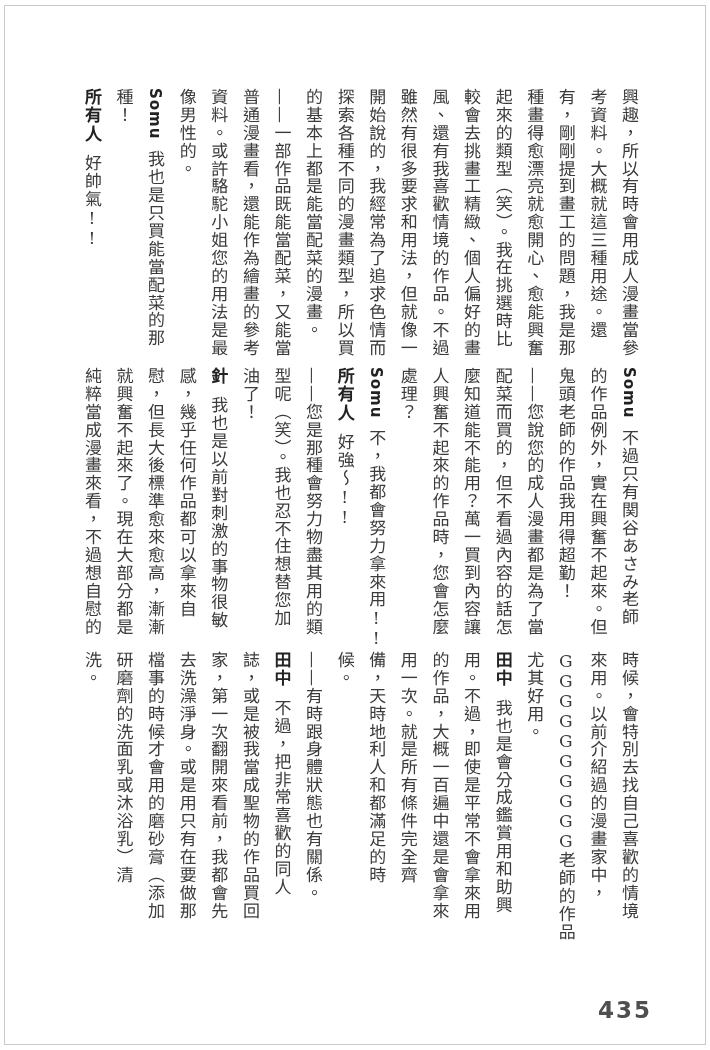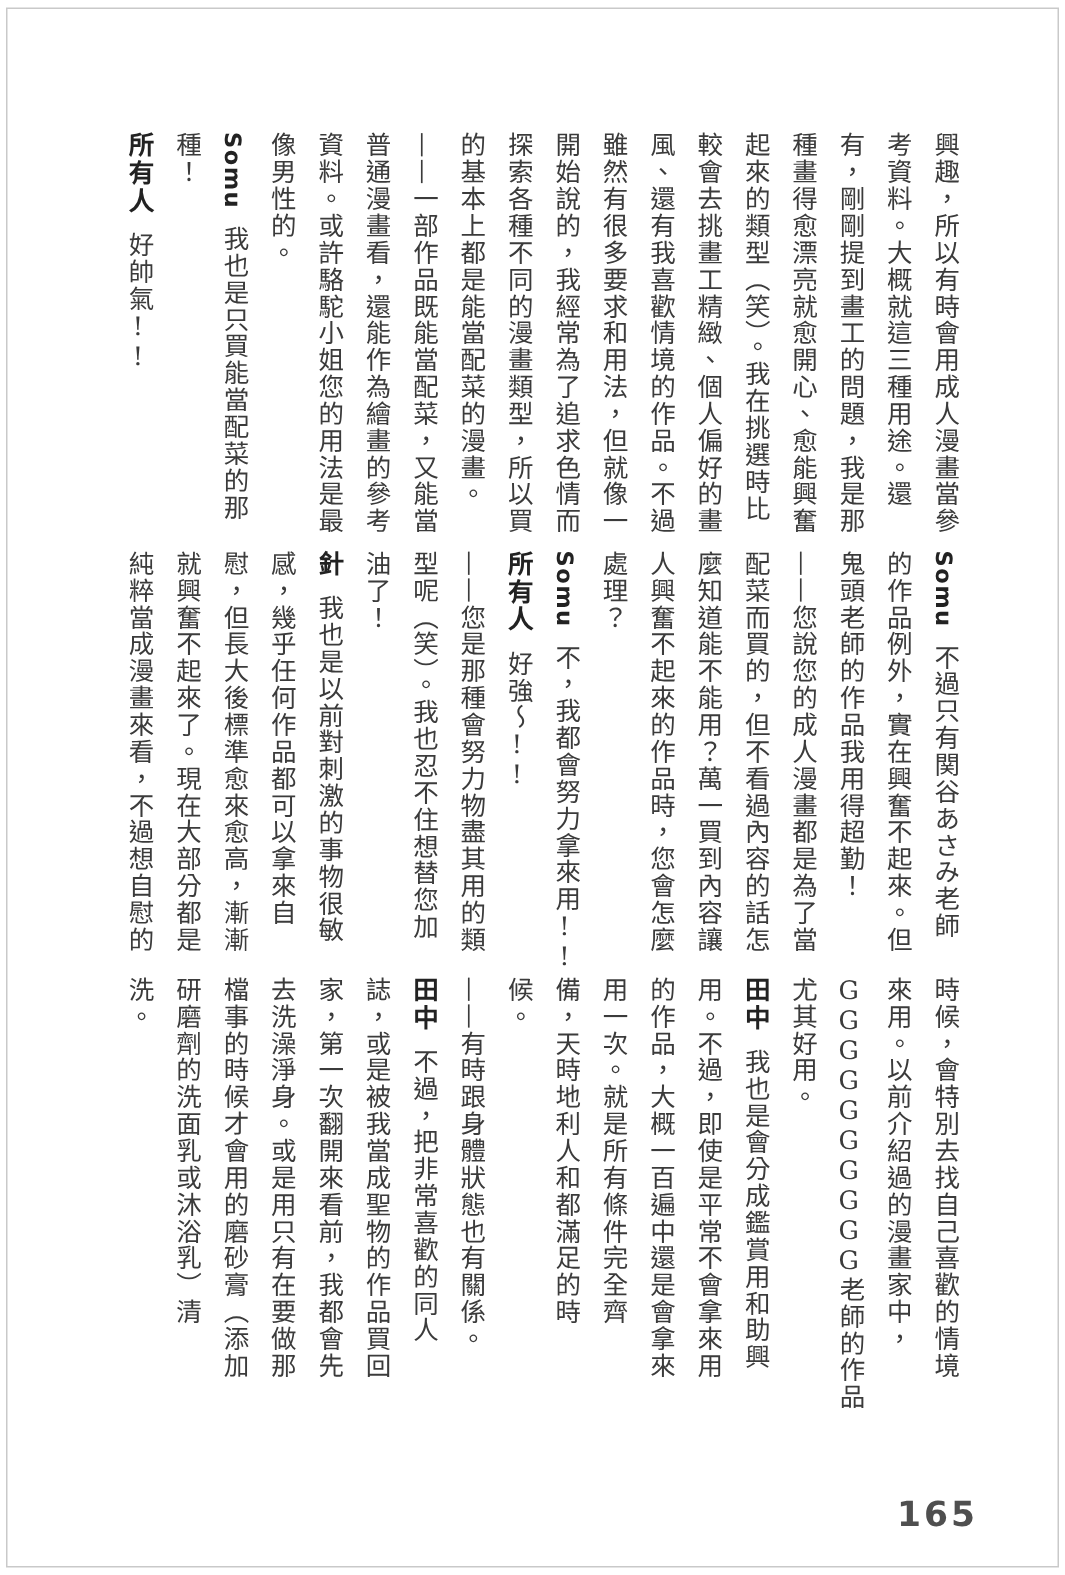--- a/index.html
+++ b/index.html
@@ -107,13 +107,13 @@
     <div class="col"><span class="seg">——有時跟身體狀態也有關係。</span></div>
     <div class="col"><span class="seg name">田中</span><span class="seg">不過，把非常喜歡的同人</span></div>
     <div class="col"><span class="seg">誌，或是被我當成聖物的作品買回</span></div>
     <div class="col"><span class="seg">家，第一次翻開來看前，我都會先</span></div>
     <div class="col"><span class="seg">去洗澡淨身。或是用只有在要做那</span></div>
     <div class="col"><span class="seg">檔事的時候才會用的磨砂膏（添加</span></div>
     <div class="col"><span class="seg">研磨劑的洗面乳或沐浴乳）清</span></div>
     <div class="col"><span class="seg">洗。</span></div>
   </div>
 
-<div class="page-number">165</div>
+<div class="page-number">435</div>
 
 </body></html>

